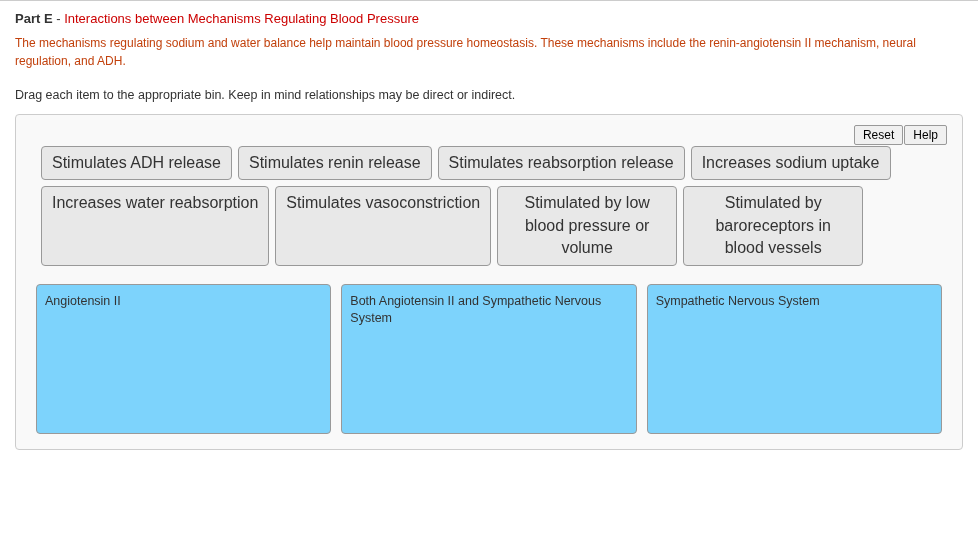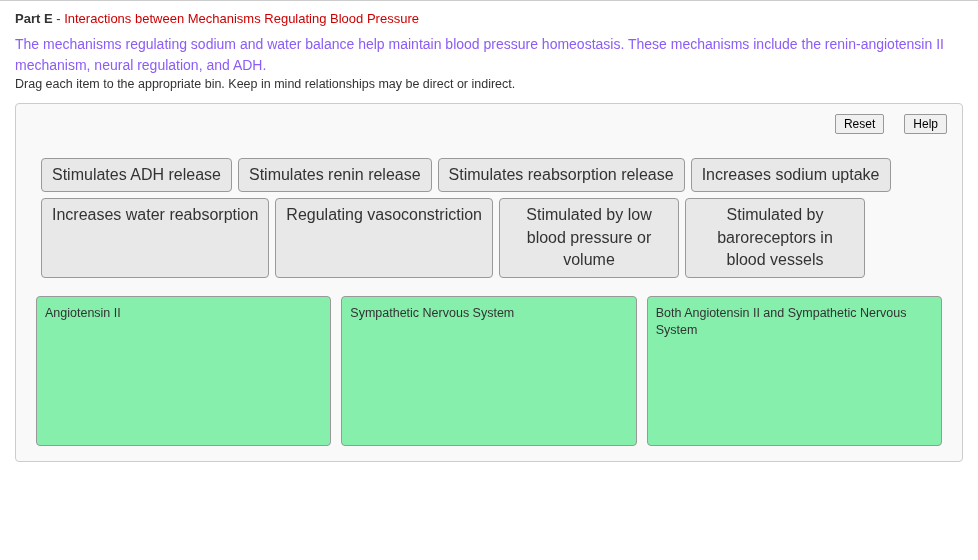--- a/index.html
+++ b/index.html
@@ -20,42 +20,42 @@
       margin-bottom: 8px;
     }
     .part-title .part-label {
       font-weight: bold;
       color: #333;
     }
     .part-title .part-name {
       color: #c00;
     }
     .description {
-      font-size: 14px;
-      color: #8b5cf6;
-      margin-bottom: 1px;
+      font-size: 12px;
+      color: #c2410c;
+      margin-bottom: 18px;
       line-height: 1.5;
     }
     .instruction {
       font-weight: normal;
       font-size: 12.5px;
       margin-bottom: 12px;
       color: #333;
     }
     .main-area {
       border: 1px solid #ccc;
       border-radius: 4px;
       background: #f9f9f9;
       padding: 10px 15px 15px;
     }
     .toolbar {
       display: flex;
       justify-content: flex-end;
-      margin-bottom: 24px;
-      gap: 20px;
+      margin-bottom: 1px;
+      gap: 1px;
     }
     .toolbar-btn {
       border: 1px solid #999;
       background: #f0f0f0;
       padding: 2px 8px;
       font-size: 12px;
       cursor: pointer;
       border-radius: 2px;
     }
     .drag-items-area {
@@ -80,21 +80,21 @@
     }
     .drop-zones {
       display: flex;
       gap: 10px;
       padding: 0 5px;
     }
     .drop-zone {
       flex: 1;
       border: 1px solid #999;
       border-radius: 4px;
-      background: #86efac;
+      background: #7dd3fc;
       min-height: 150px;
       padding: 8px;
       font-size: 12.5px;
       color: #333;
     }
     .drop-zone-label {
       font-size: 12.5px;
       margin-bottom: 5px;
       line-height: 1.4;
     }
@@ -118,30 +118,30 @@
     </div>
 
     <div class="drag-items-area">
 
       <div class="drag-item">Stimulates ADH release</div>
       <div class="drag-item">Stimulates renin release</div>
       <div class="drag-item">Stimulates reabsorption release</div>
       <div class="drag-item">Increases sodium uptake</div>
       <div class="drag-item">Increases water reabsorption</div>
 
-      <div class="drag-item">Regulating vasoconstriction</div>
+      <div class="drag-item">Stimulates vasoconstriction</div>
       <div class="drag-item wide">Stimulated by low blood pressure or volume</div>
       <div class="drag-item wide">Stimulated by baroreceptors in blood vessels</div>
     </div>
 
     <div class="drop-zones">
       <div class="drop-zone">
         <div class="drop-zone-label">Angiotensin II</div>
       </div>
       <div class="drop-zone">
-        <div class="drop-zone-label">Sympathetic Nervous System</div>
+        <div class="drop-zone-label">Both Angiotensin II and Sympathetic Nervous System</div>
       </div>
       <div class="drop-zone">
-        <div class="drop-zone-label">Both Angiotensin II and Sympathetic Nervous System</div>
+        <div class="drop-zone-label">Sympathetic Nervous System</div>
       </div>
     </div>
   </div>
 </div>
 
 </body></html>

